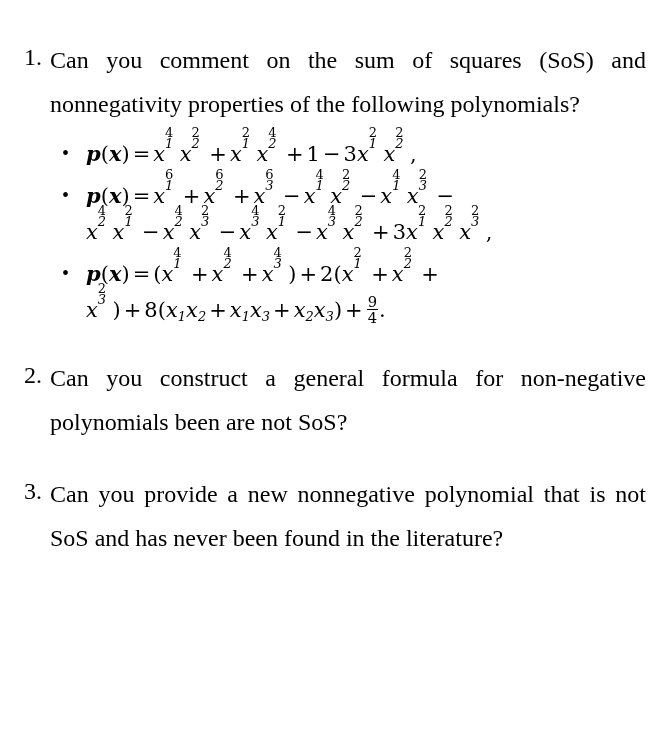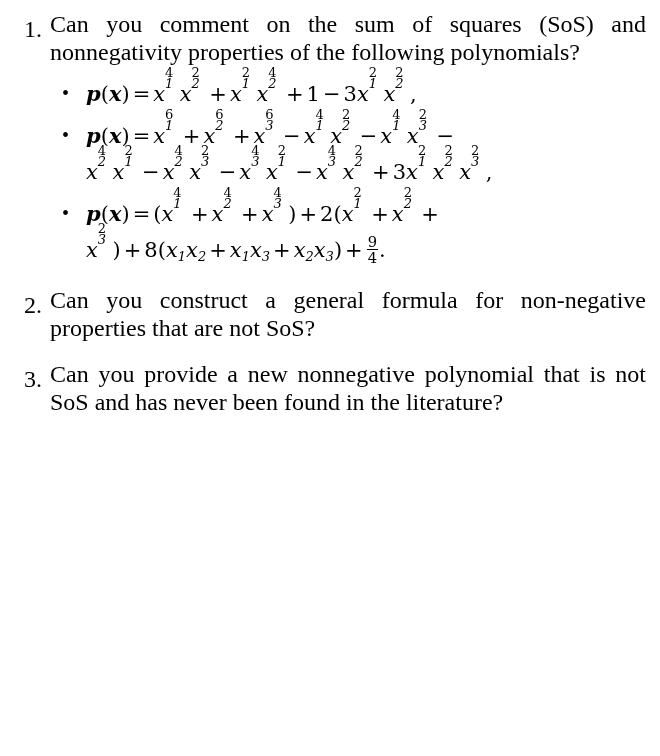--- a/index.html
+++ b/index.html
@@ -36,23 +36,24 @@
     position: absolute;
     left: 0;
     top: 0;
     width: 34px;
     text-align: right;
     font-size: 24px;
     line-height: 38px;
   }
   .qtext {
     font-size: 24px;
-    line-height: 28px;
+    line-height: 44px;
     text-align: justify;
     text-justify: inter-word;
+    margin-top: 28px;
   }
 
   ul.bullets {
     list-style: none;
     margin: 10px 0 4px 0;
     padding: 0;
   }
   li.bullet {
     position: relative;
     padding-left: 36px;
@@ -176,21 +177,21 @@
           <span class="math">
             <span class="bold">p</span><span class="paren">(</span><span class="bold">x</span><span class="paren">)</span><span class="op">=</span><span class="paren">(</span>x<span class="sb"><sup>4</sup><sub>1</sub></span><span class="op">+</span>x<span class="sb"><sup>4</sup><sub>2</sub></span><span class="op">+</span>x<span class="sb"><sup>4</sup><sub>3</sub></span><span class="paren">)</span><span class="op">+</span><span class="num">2</span><span class="paren">(</span>x<span class="sb"><sup>2</sup><sub>1</sub></span><span class="op">+</span>x<span class="sb"><sup>2</sup><sub>2</sub></span><span class="op">+</span><span class="line2">x<span class="sb"><sup>2</sup><sub>3</sub></span><span class="paren">)</span><span class="op">+</span><span class="num">8</span><span class="paren">(</span>x<sub>1</sub>x<sub>2</sub><span class="op">+</span>x<sub>1</sub>x<sub>3</sub><span class="op">+</span>x<sub>2</sub>x<sub>3</sub><span class="paren">)</span><span class="op">+</span><span class="frac"><span class="top">9</span><span class="bot">4</span></span><span class="num">.</span></span>
           </span>
         </li>
 
       </ul>
     </li>
 
     <li class="qitem">
       <span class="qnum">2.</span>
-      <div class="qtext">Can you construct a general formula for non-negative properties that are not SoS?</div>
+      <div class="qtext">Can you construct a general formula for non-negative polynomials been are not SoS?</div>
     </li>
 
     <li class="qitem">
       <span class="qnum">3.</span>
       <div class="qtext">Can you provide a new nonnegative polynomial that is not SoS and has never been found in the literature?</div>
     </li>
 
   </ol>
 </div>
 

